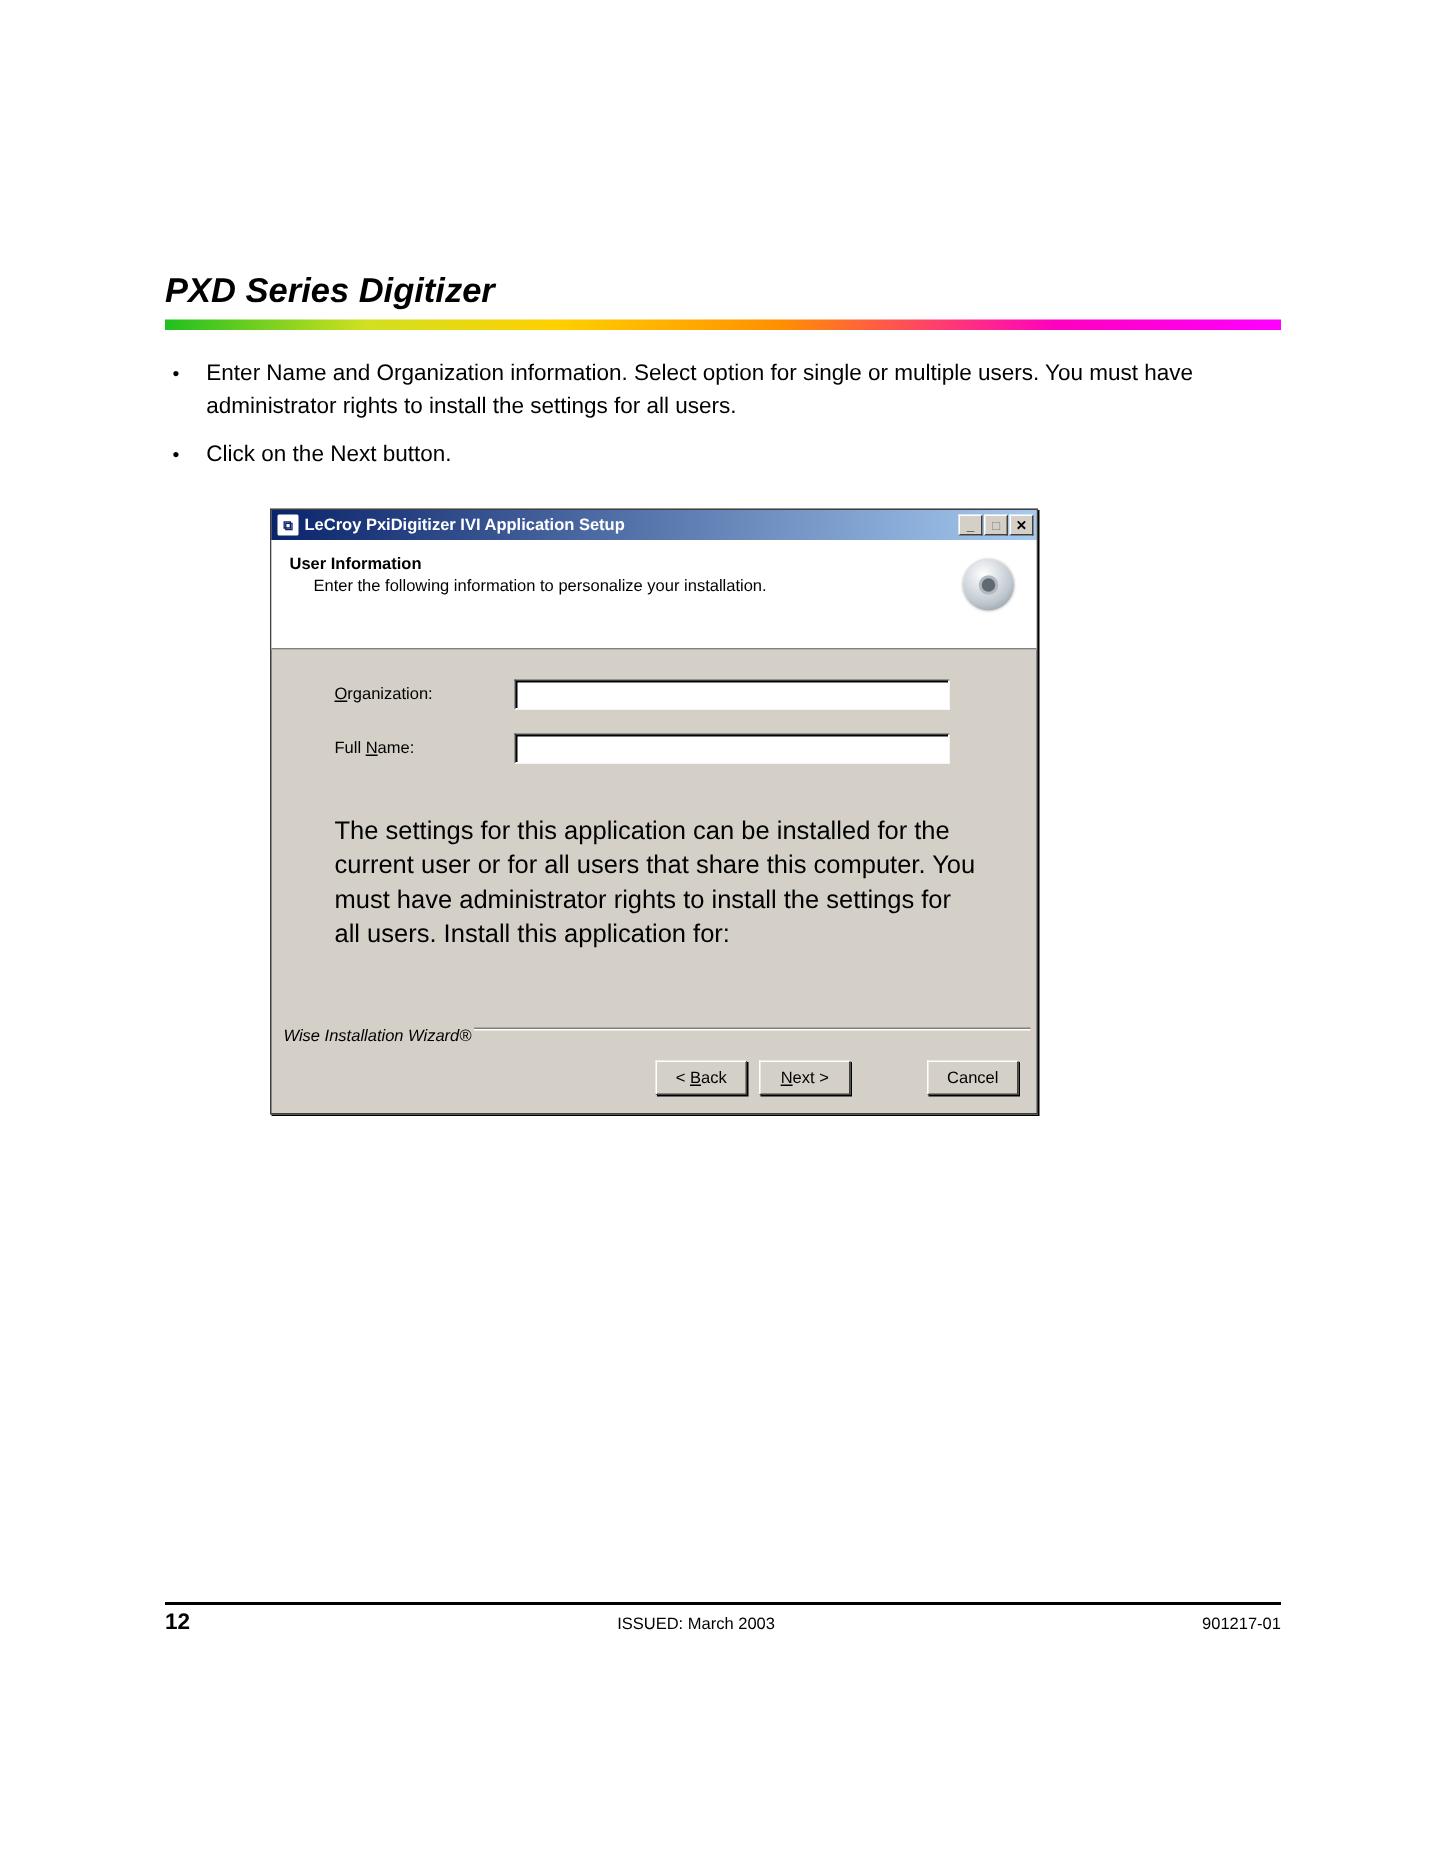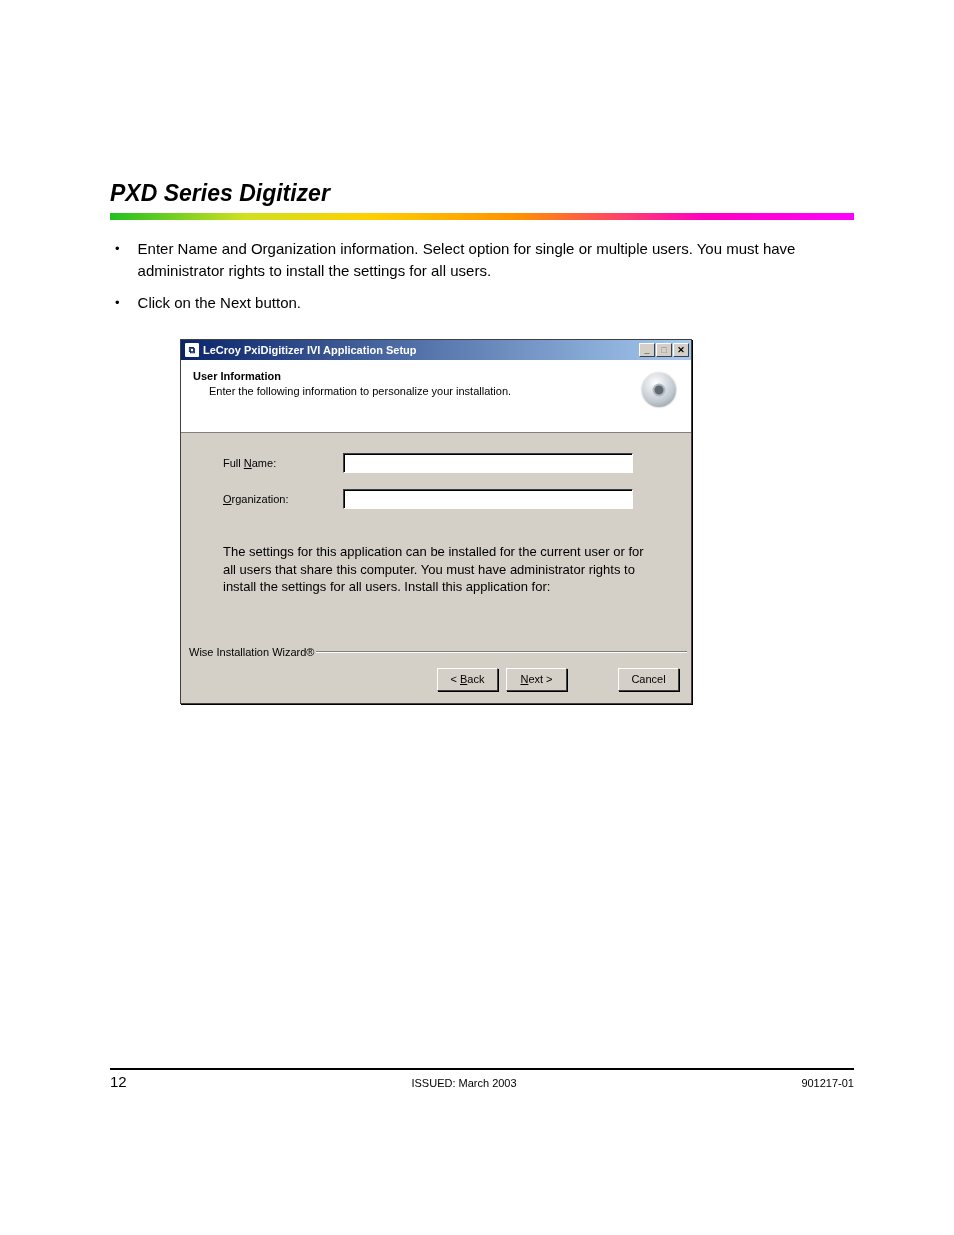--- a/index.html
+++ b/index.html
@@ -178,21 +178,21 @@
       border: 1px solid #808080;
       border-top-color: #404040;
       border-left-color: #404040;
       border-right-color: #fff;
       border-bottom-color: #fff;
       background: #fff;
       box-shadow: inset 1px 1px 0 #000;
       max-width: 290px;
     }
     .info-text {
-      font-size: 13px;
+      font-size: 17px;
       line-height: 1.35;
       margin: 34px 20px 16px 0;
     }
     .radio-group {
       margin-left: 110px;
       margin-bottom: 10px;
     }
     .radio-row {
       display: flex;
       align-items: center;
@@ -212,23 +212,23 @@
       box-shadow: inset 1px 1px 0 #404040;
     }
     .radio .dot {
       width: 5px;
       height: 5px;
       background: #000;
       border-radius: 50%;
     }
     .wise-line {
       display: flex;
-      align-items: center;
       margin-top: 30px;
       padding: 0 4px 0 8px;
+      font-style: italic;
     }
     .wise-text {
       font-size: 11px;
       color: #000;
       white-space: nowrap;
     }
     .wise-rule {
       flex: 1;
       height: 2px;
       border-top: 1px solid #808080;
@@ -272,21 +272,21 @@
       background: #000;
       margin-bottom: 3px;
     }
     .footer-row {
       display: flex;
       justify-content: space-between;
       align-items: baseline;
       font-size: 12px;
     }
     .page-num {
-      font-weight: normal;
+      font-weight: bold;
       font-size: 15px;
     }
     .footer-center {
       font-size: 11px;
     }
     .footer-right {
       font-size: 11px;
     }
   </style>
 </head>
@@ -325,27 +325,27 @@
           <div class="hsub">Enter the following information to personalize your installation.</div>
         </div>
         <div class="cd-icon">
             <div class="disc"></div>
           </div>
       </div>
 
       <div class="body-panel">
         <div class="form-row">
           <div class="form-label">
-            <span>Full </span><span class="ul">N</span><span>ame:</span>
+            <span class="ul">O</span><span>rganization:</span>
           </div>
           <input class="form-input" type="text" value="" style="">
         </div>
         <div class="form-row">
           <div class="form-label">
-            <span class="ul">O</span><span>rganization:</span>
+            <span>Full </span><span class="ul">N</span><span>ame:</span>
           </div>
           <input class="form-input" type="text" value="" style="">
         </div>
 
         <div class="info-text">The settings for this application can be installed for the current user or for all users that share this computer. You must have administrator rights to install the settings for all users. Install this application for:</div>
 
       </div>
 
       <div class="wise-line">
         <span class="wise-text">Wise Installation Wizard®</span>

